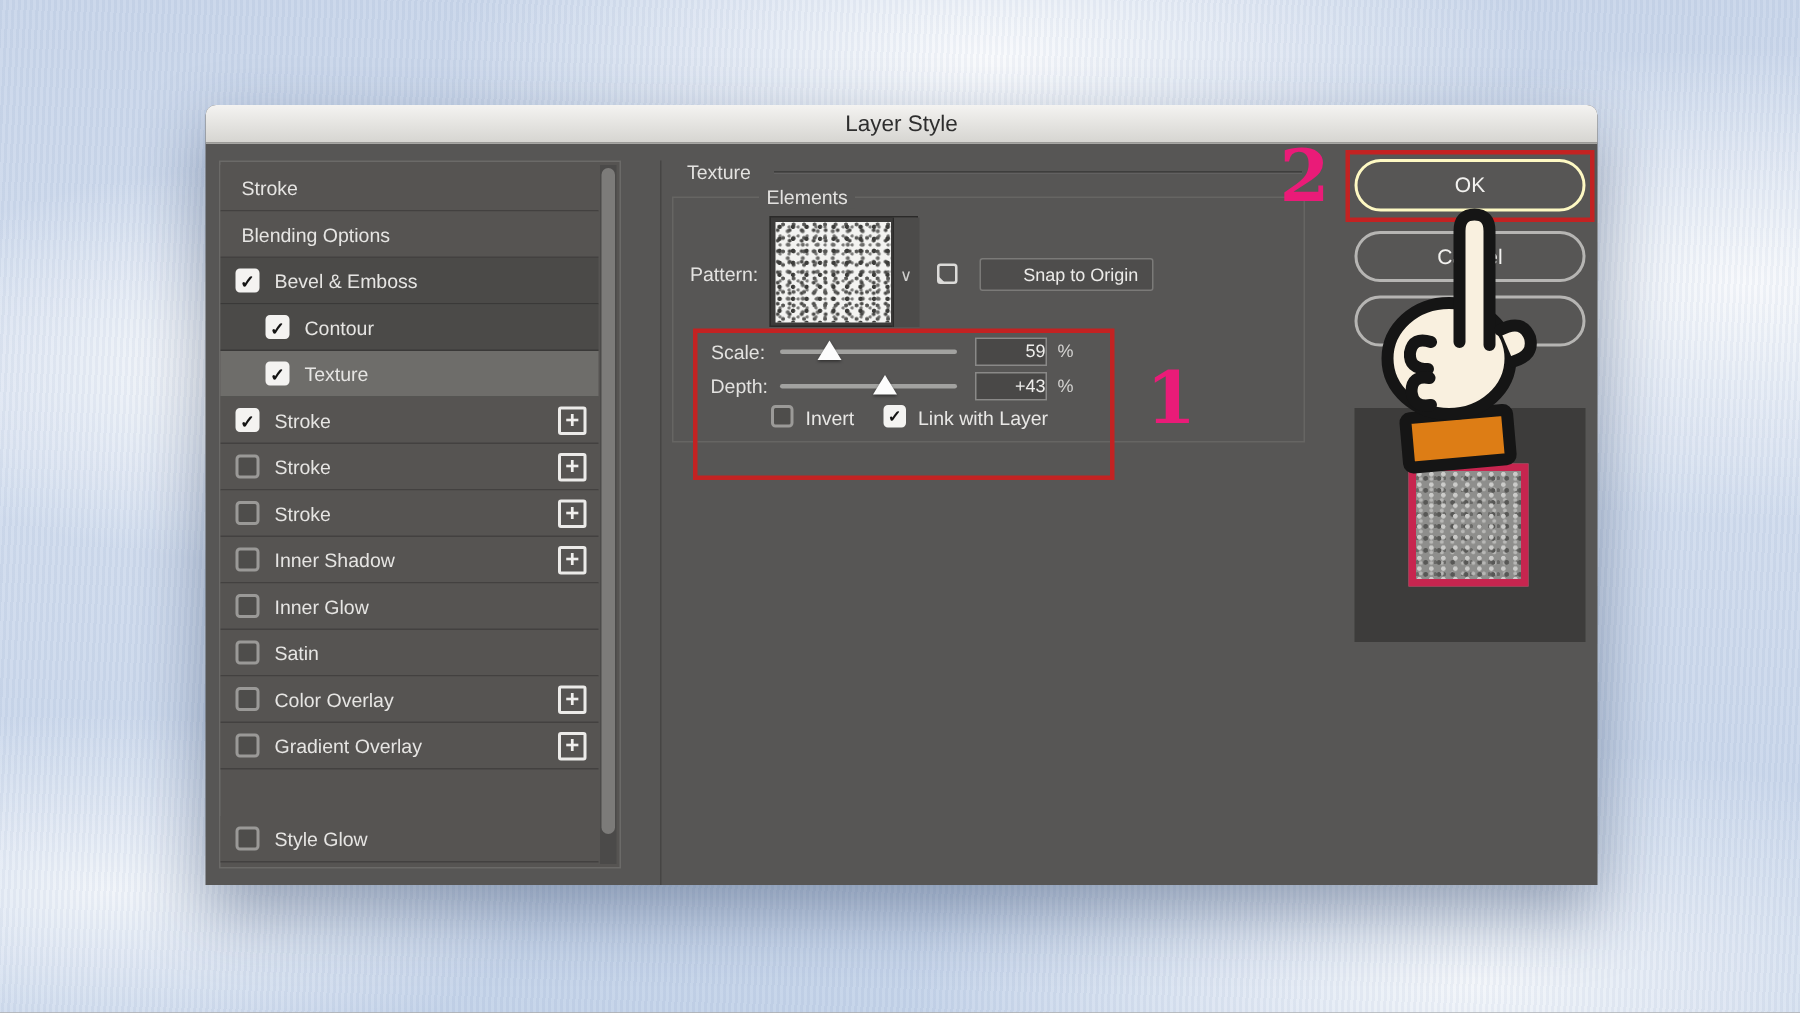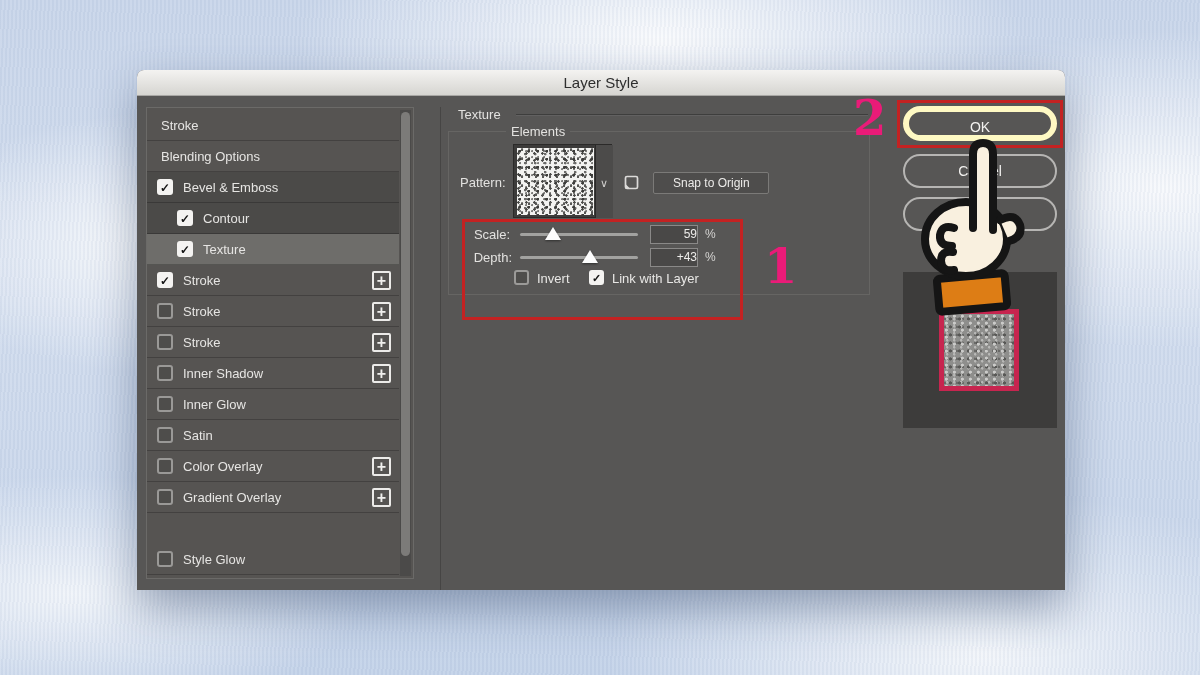--- a/index.html
+++ b/index.html
@@ -64,34 +64,34 @@
     background-image:
       radial-gradient(circle at 28% 30%, #cbcbc9 1.3px, transparent 1.8px),
       radial-gradient(circle at 70% 62%, #585856 1.3px, transparent 1.8px),
       radial-gradient(circle at 46% 76%, #b8b8b6 1px, transparent 1.5px),
       radial-gradient(circle at 14% 60%, #696967 1.1px, transparent 1.5px);
     background-size:8px 7px,9px 8px,7px 7px,6px 8px;
   }
   .dropstrip{ background:#4c4b4a; border-left:1px solid #2b2a29; color:#d0cfcd;
     text-align:center; font-size:11px; }
   .btn-flat{ background:#4e4d4c; border:1px solid #7b7a78; border-radius:2px; color:#ecebe9;
-    font-size:12px; text-align:left;padding-left:19px; }
+    font-size:12px; text-align:center;padding-left:19px; }
   .slider-track{ height:3px; background:#a2a2a0; border-radius:2px; }
   .thumb{ width:0; height:0; border-left:8px solid transparent; border-right:8px solid transparent;
     border-bottom:13px solid #fdfdfd; filter:drop-shadow(0 1px 1px rgba(0,0,0,.45)); }
   .valbox{ background:#494847; border:1px solid #8a8988; color:#eeede b; color:#eeedeb;
     font-size:12px; text-align:right; line-height:17px; }
   .unit{ font-size:12px; color:#d4d3d1; }
   .mini-cb{ width:15px; height:15px; border:2px solid #9b9a98; border-radius:3px; background:#4e4d4b; }
   .mini-cb.on{ background:#f4f3f1; border-color:#f4f3f1; color:#141414; font-size:11px;
     font-weight:bold; text-align:center; line-height:13px; }
   .cb-label{ font-size:13px; color:#e8e7e5; }
   
   .pill{ border-radius:18px; text-align:center; color:#f2f1ef; font-size:14px; }
-  .pill.ok{ border:6px solid #fef9c3; line-height:31px; }
+  .pill.ok{ border:2px solid #fef9c3; line-height:31px; }
   .pill.dim{ border:2px solid #b6b5b3; line-height:30px; }
   .preview-panel{ background:#3d3c3b; }
   .preview-chip{ border:5px solid #c7254f; }
   
   .redbox{ border:3px solid var(--red); z-index:5; }
   .stepnum{ font-family:"DejaVu Serif", serif; font-weight:bold; font-size:48px;
     color:var(--pink); z-index:6; line-height:1; }
   .hand{ z-index:10; }
 </style>
 </head>

